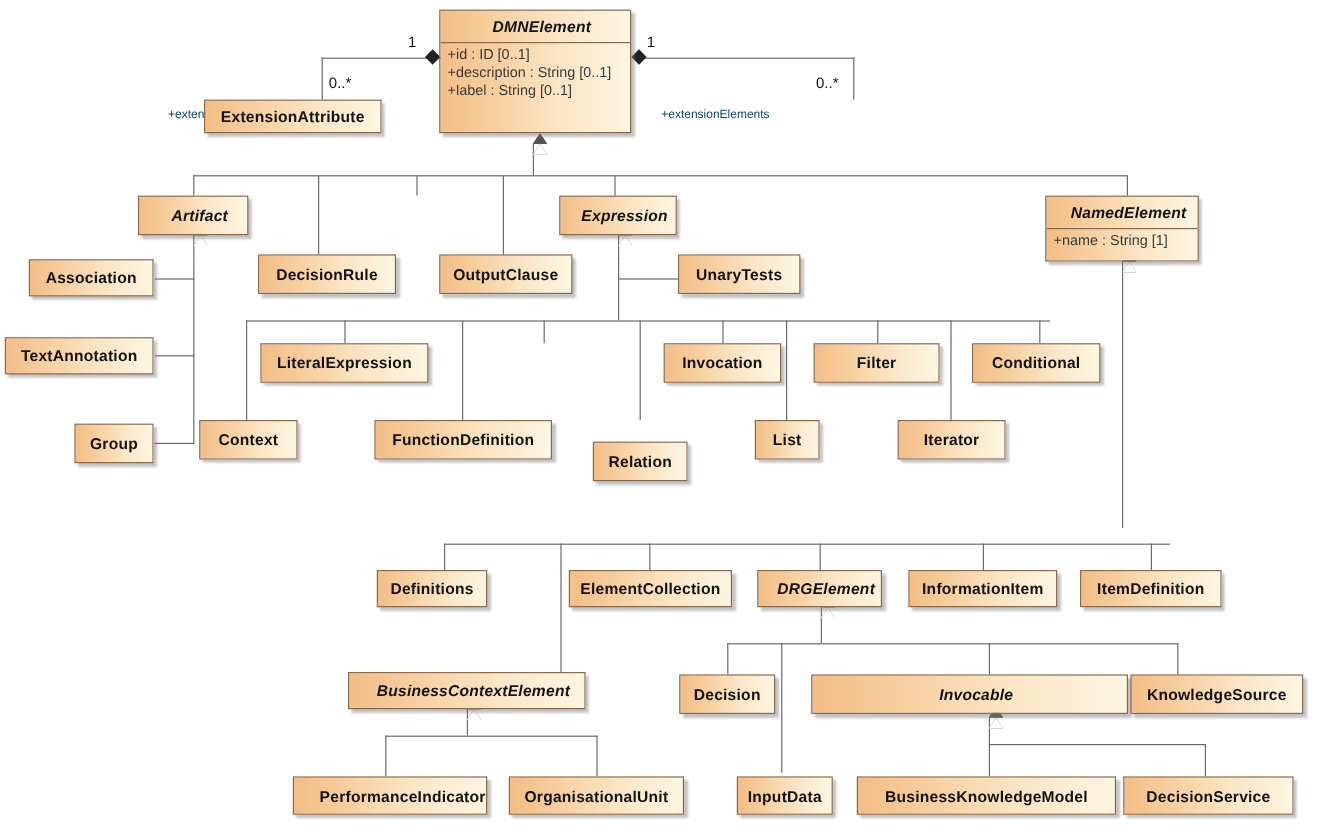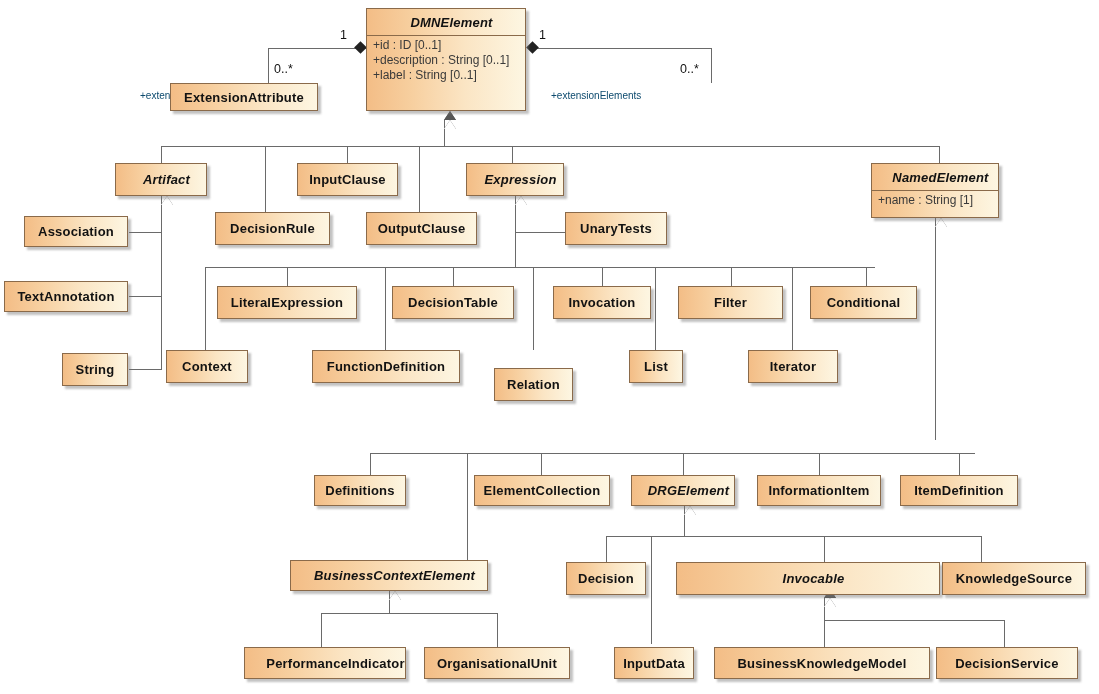--- a/index.html
+++ b/index.html
@@ -208,23 +208,20 @@
 
   <div class="cls" style="left:170px;top:83px;width:148px;height:28px;">
     <div class="name">ExtensionAttribute</div>
   </div>
 
 
   <div class="cls abstract" style="left:115px;top:163px;width:92px;height:33px;">
     <div class="name">Artifact</div>
   </div>
 
-  <div class="cls" style="left:297px;top:163px;width:101px;height:33px;">
-    <div class="name">InputClause</div>
-  </div>
 
   <div class="cls abstract" style="left:466px;top:163px;width:98px;height:33px;">
     <div class="name">Expression</div>
   </div>
 
   <div class="cls abstract has-attrs" style="left:871px;top:163px;width:128px;height:55px;">
     <div class="name">NamedElement</div>
     <div class="attrs">
       <div>+name : String [1]</div>
     </div>
@@ -244,30 +241,27 @@
 
   <div class="cls" style="left:24px;top:216px;width:104px;height:31px;">
     <div class="name">Association</div>
   </div>
 
   <div class="cls" style="left:4px;top:281px;width:124px;height:31px;">
     <div class="name">TextAnnotation</div>
   </div>
 
   <div class="cls" style="left:62px;top:353px;width:66px;height:33px;">
-    <div class="name">String</div>
+    <div class="name">Group</div>
   </div>
 
   <div class="cls" style="left:217px;top:286px;width:140px;height:33px;">
     <div class="name">LiteralExpression</div>
   </div>
 
-  <div class="cls" style="left:392px;top:286px;width:122px;height:33px;">
-    <div class="name">DecisionTable</div>
-  </div>
 
   <div class="cls" style="left:553px;top:286px;width:98px;height:33px;">
     <div class="name">Invocation</div>
   </div>
 
   <div class="cls" style="left:678px;top:286px;width:105px;height:33px;">
     <div class="name">Filter</div>
   </div>
 
   <div class="cls" style="left:810px;top:286px;width:107px;height:33px;">

